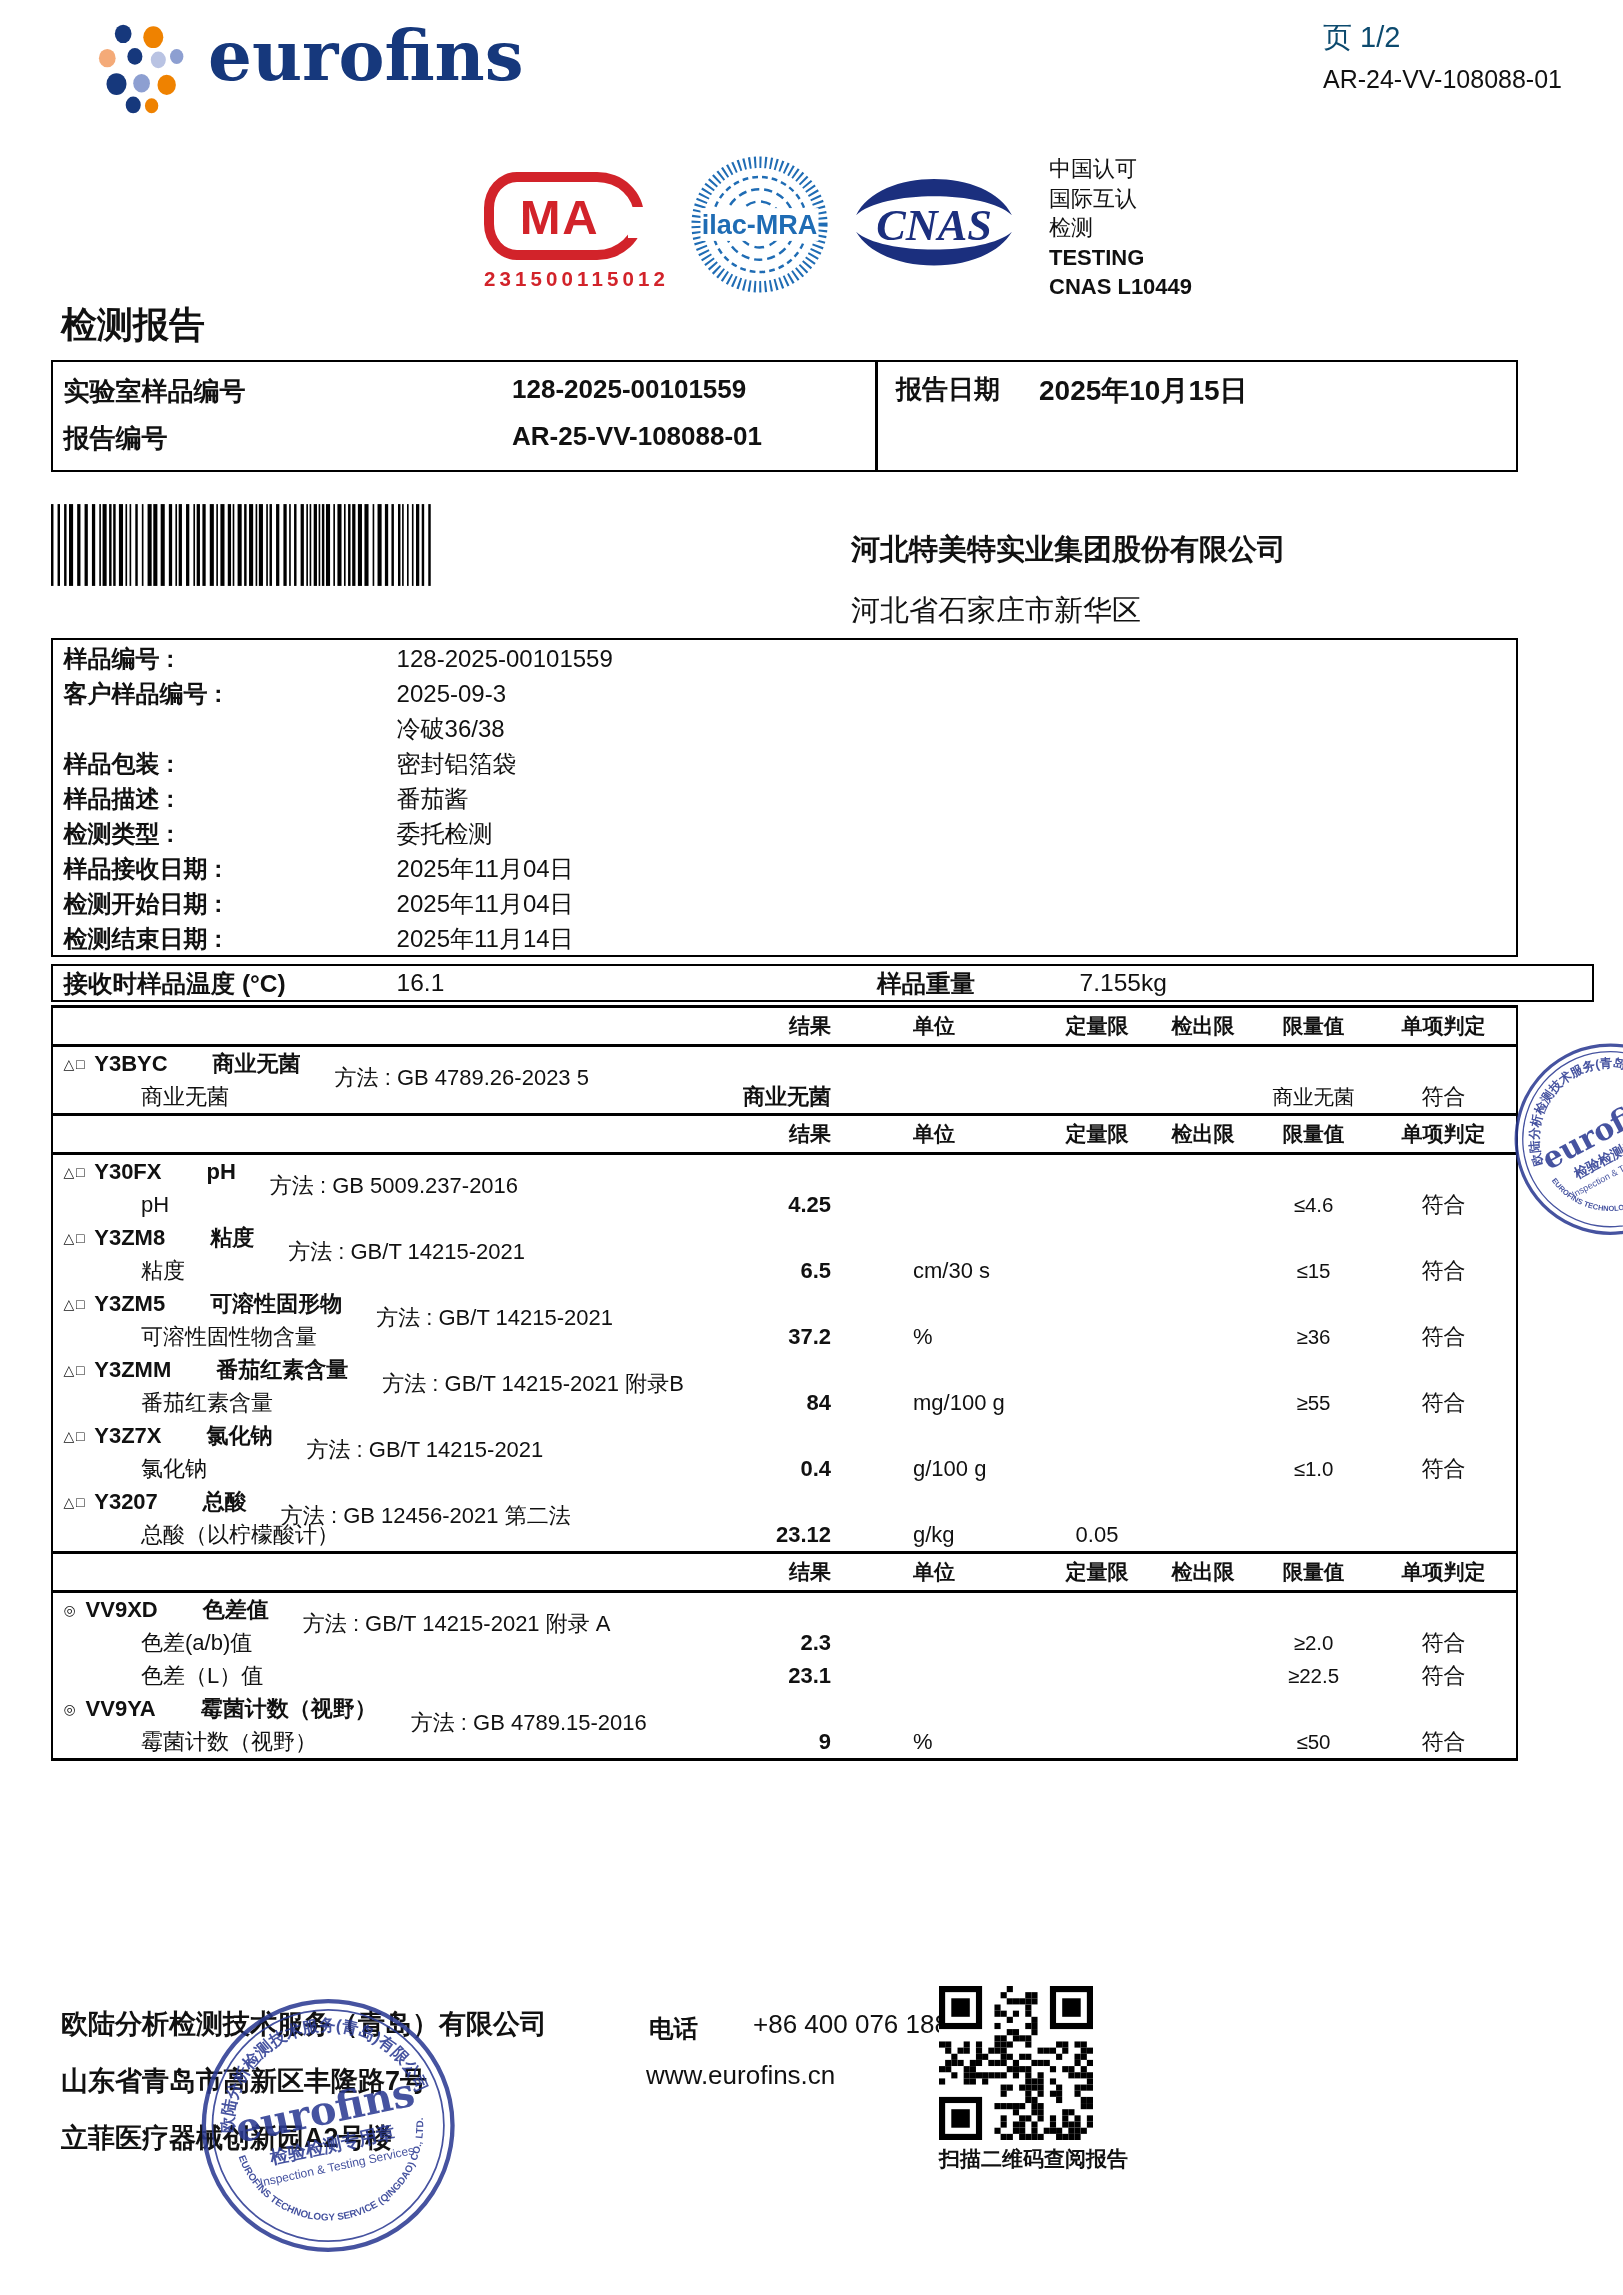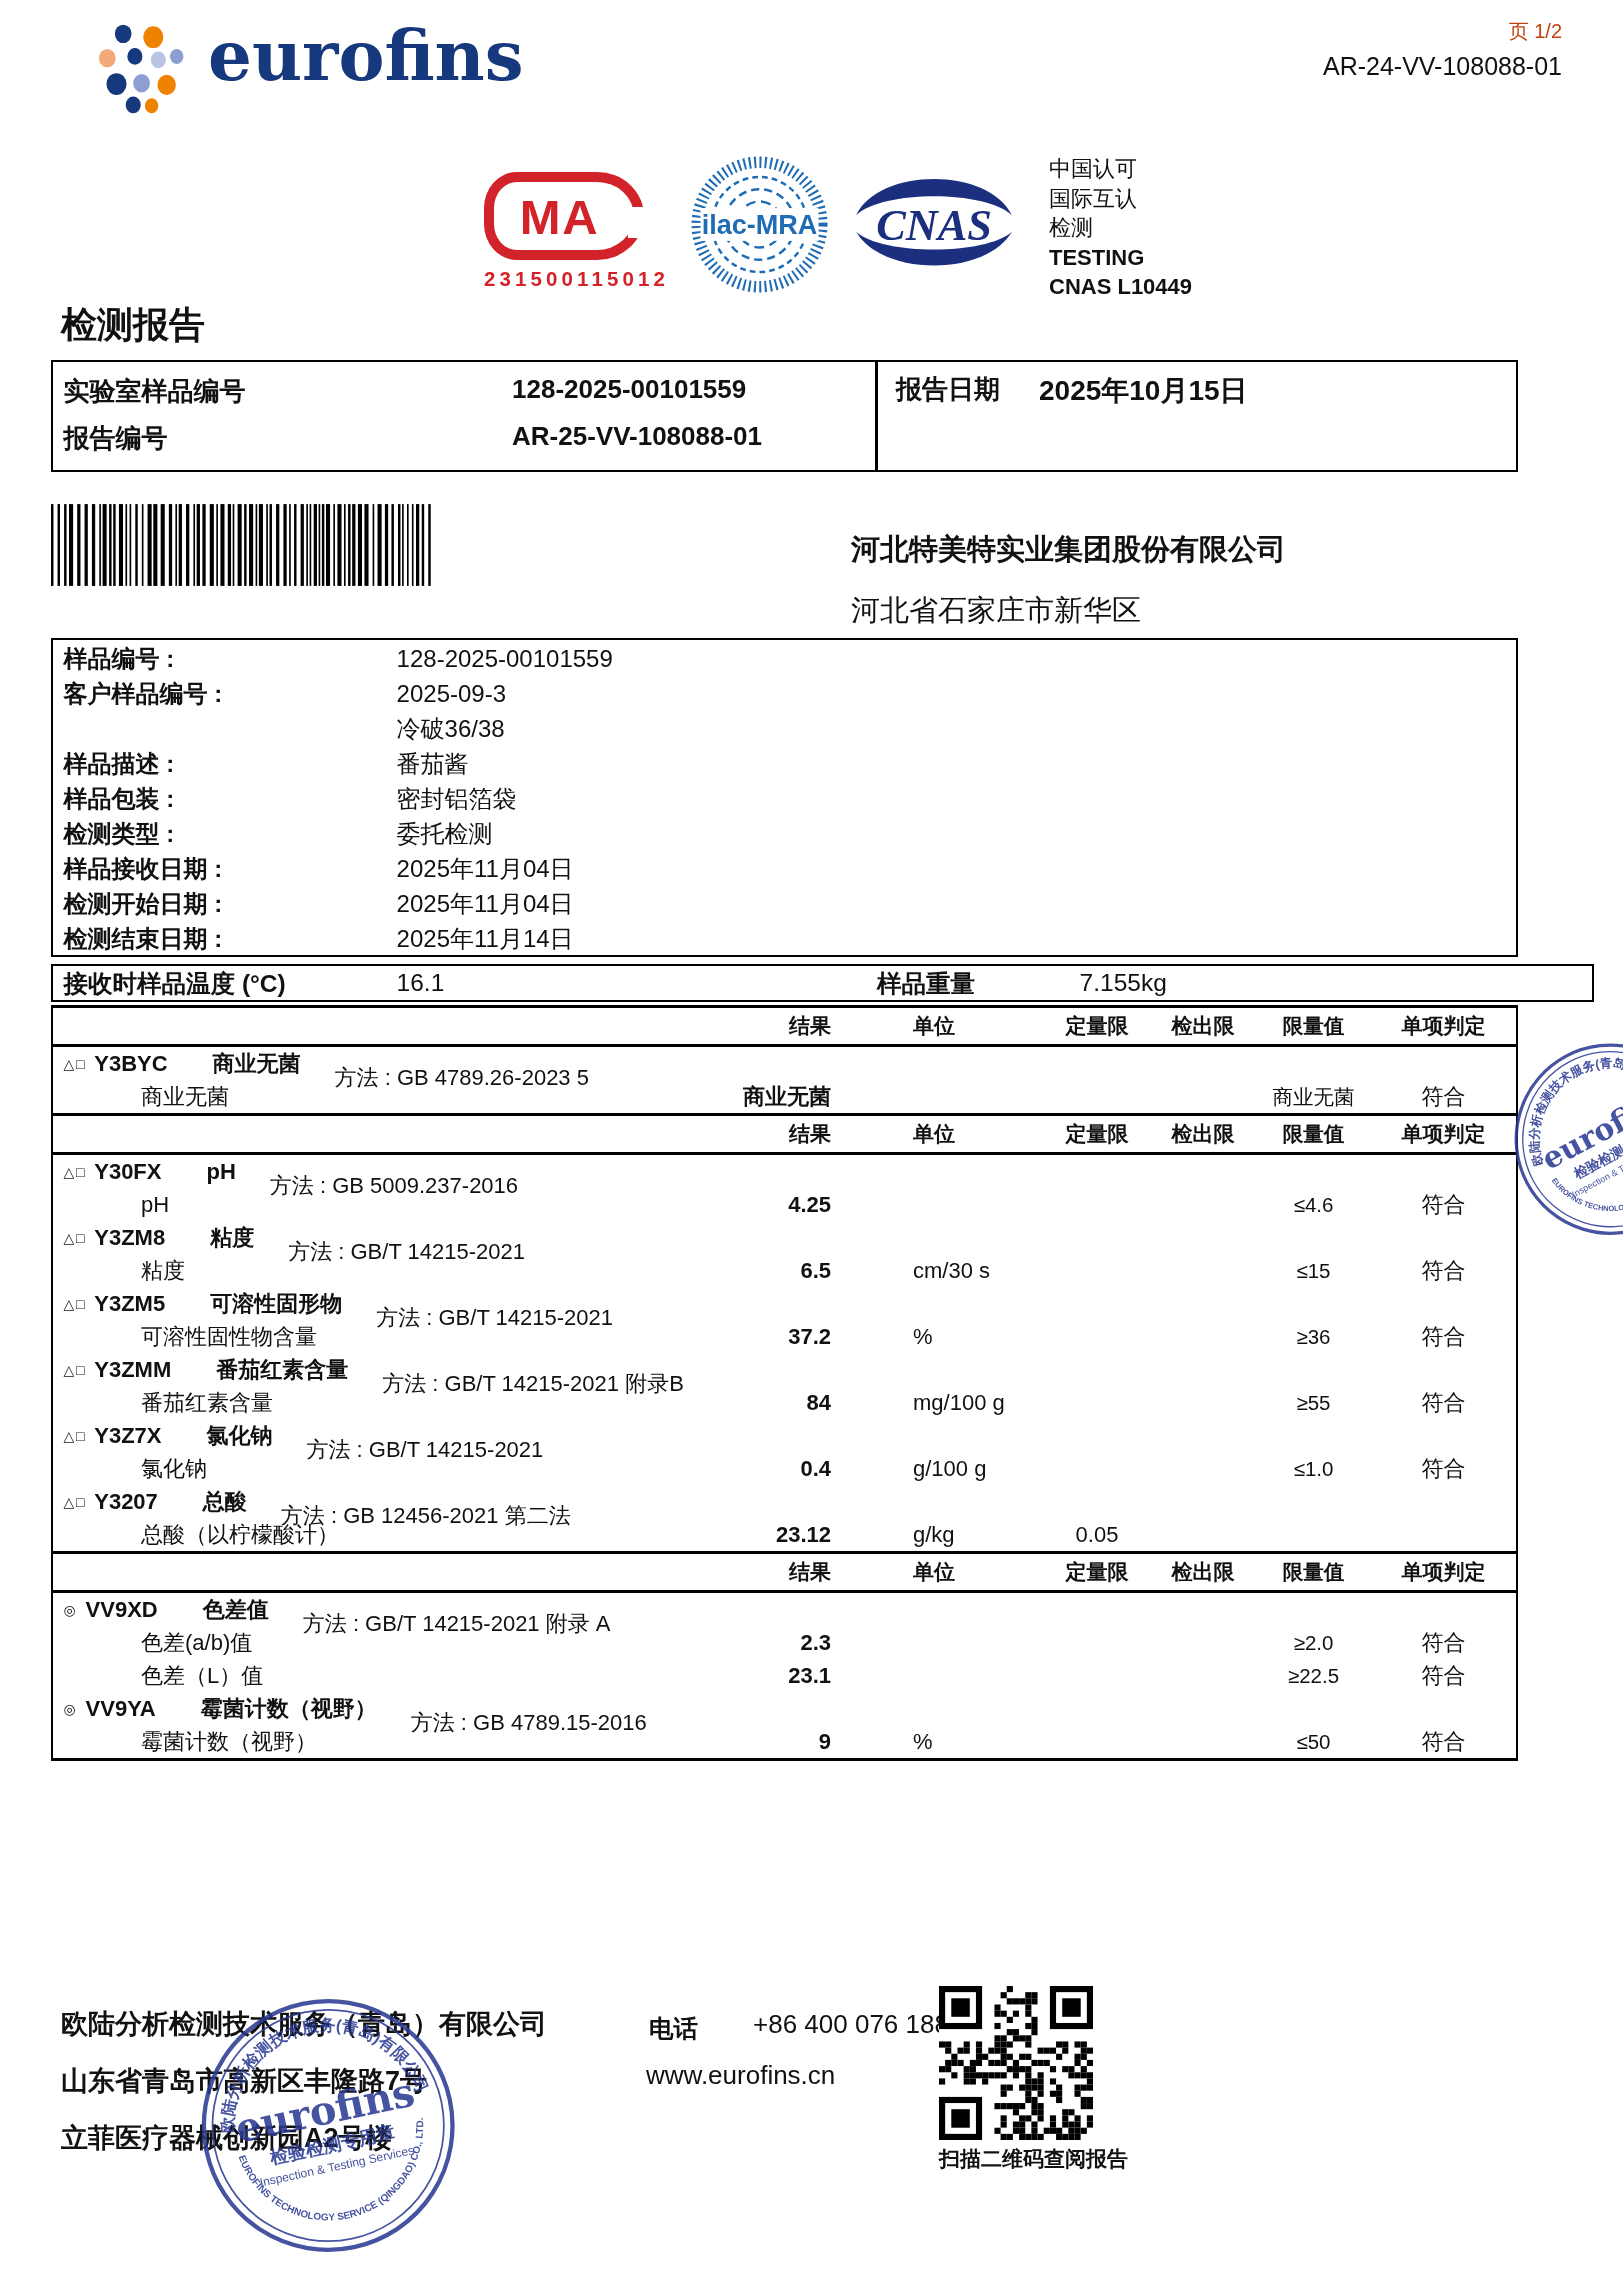--- a/index.html
+++ b/index.html
@@ -5,21 +5,21 @@
   html,body { margin:0; padding:0; background:#888; }
   .page {
     position:relative; width:1623px; height:2295px; margin:0 auto;
     background:#ffffff; overflow:hidden;
     font-family:"Liberation Sans", sans-serif; color:#111;
   }
   .abs { position:absolute; }
 
   
   .wordmark { font-family:"DejaVu Serif", serif; font-weight:600; font-size:69px; color:#16387c; line-height:1; }
-  .pageno { text-align:right; font-size:20px; color:#c2410c; }
+  .pageno { font-size:29px; color:#0c4a6e; }
   .reportref { text-align:right; font-size:25px; margin-top:6.5px; }
 
   
   .cma-frame { position:relative; width:160px; height:88px; border:10.6px solid #d2232a; border-radius:33px 47px 47px 33px / 36px 44px 44px 36px; box-sizing:border-box; }
   .cma-open { position:absolute; right:-11.5px; top:24.5px; width:18px; height:31px; background:#fff; }
   .cma-ma { position:absolute; left:0; top:6.5px; width:131px; text-align:center; font-size:49px; font-weight:bold; color:#d2232a; letter-spacing:1.6px; }
   .cma-number { width:172px; text-align:center; font-size:20.5px; font-weight:bold; color:#d2232a; letter-spacing:4.1px; margin-top:7.4px; }
   .acc-lines { font-size:22px; line-height:29.5px; color:#111; }
   .acc-lines .b { font-weight:bold; }
 
@@ -211,26 +211,26 @@
       </div>
       <div class="si-row">
         <span class="si-label">客户样品编号 :</span>
         <span class="si-value">2025-09-3</span>
       </div>
       <div class="si-row">
         <span class="si-label"></span>
         <span class="si-value">冷破36/38</span>
       </div>
       <div class="si-row">
+        <span class="si-label">样品包装 :</span>
+        <span class="si-value">密封铝箔袋</span>
+      </div>
+      <div class="si-row">
         <span class="si-label">样品描述 :</span>
         <span class="si-value">番茄酱</span>
-      </div>
-      <div class="si-row">
-        <span class="si-label">样品包装 :</span>
-        <span class="si-value">密封铝箔袋</span>
       </div>
       <div class="si-row">
         <span class="si-label">检测类型 :</span>
         <span class="si-value">委托检测</span>
       </div>
       <div class="si-row">
         <span class="si-label">样品接收日期 :</span>
         <span class="si-value">2025年11月04日</span>
       </div>
       <div class="si-row">

